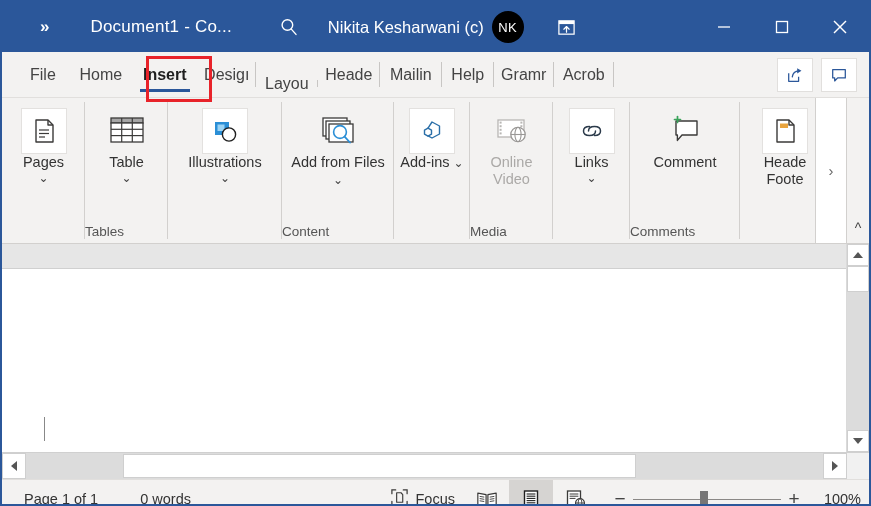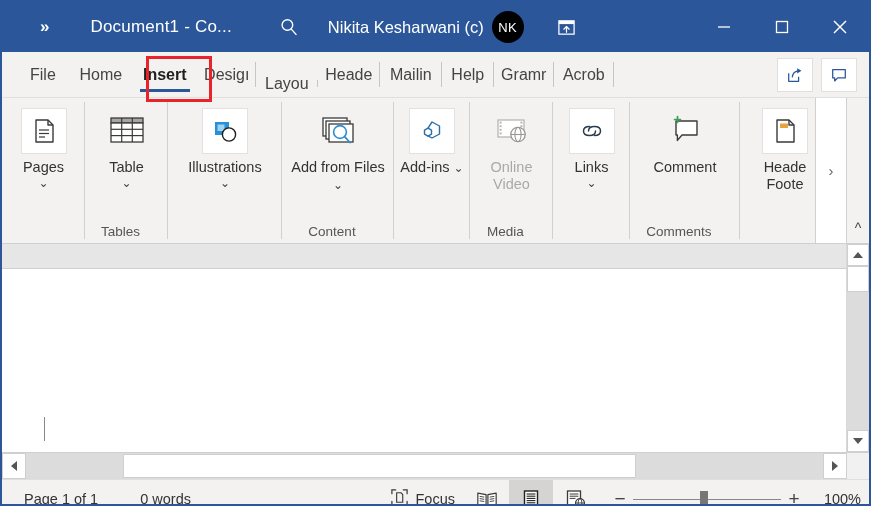--- a/index.html
+++ b/index.html
@@ -201,21 +201,20 @@
     top: 4px;
     bottom: 4px;
     width: 1px;
     background: #D2D0CE;
   }
   .grp-label {
     position: absolute;
     bottom: 4px;
     left: 0;
     right: 12px;
-    text-align: center;
     font-size: 13.5px;
     color: #ararara;
     color: #555555;
   }
   .bigbtn {
     display: flex;
     flex-direction: column;
     align-items: center;
     cursor: pointer;
     padding: 2px 4px;
@@ -225,21 +224,20 @@
     height: 46px;
     background: #FFFFFF;
     border: 1px solid #E3E1DF;
     display: flex;
     align-items: center;
     justify-content: center;
     box-sizing: border-box;
   }
   .bigbtn .ico.noborder { background: transparent; border: none; }
   .bigbtn .lbl {
-    margin-top: 5px;
     font-size: 14.5px;
     color: #333333;
     text-align: center;
     line-height: 1.15;
     white-space: nowrap;
   }
   .bigbtn .lbl.wrap { white-space: normal; }
   .bigbtn.disabled .lbl { color: #ABA9A7; }
   .chev {
     margin-top: 1px;

